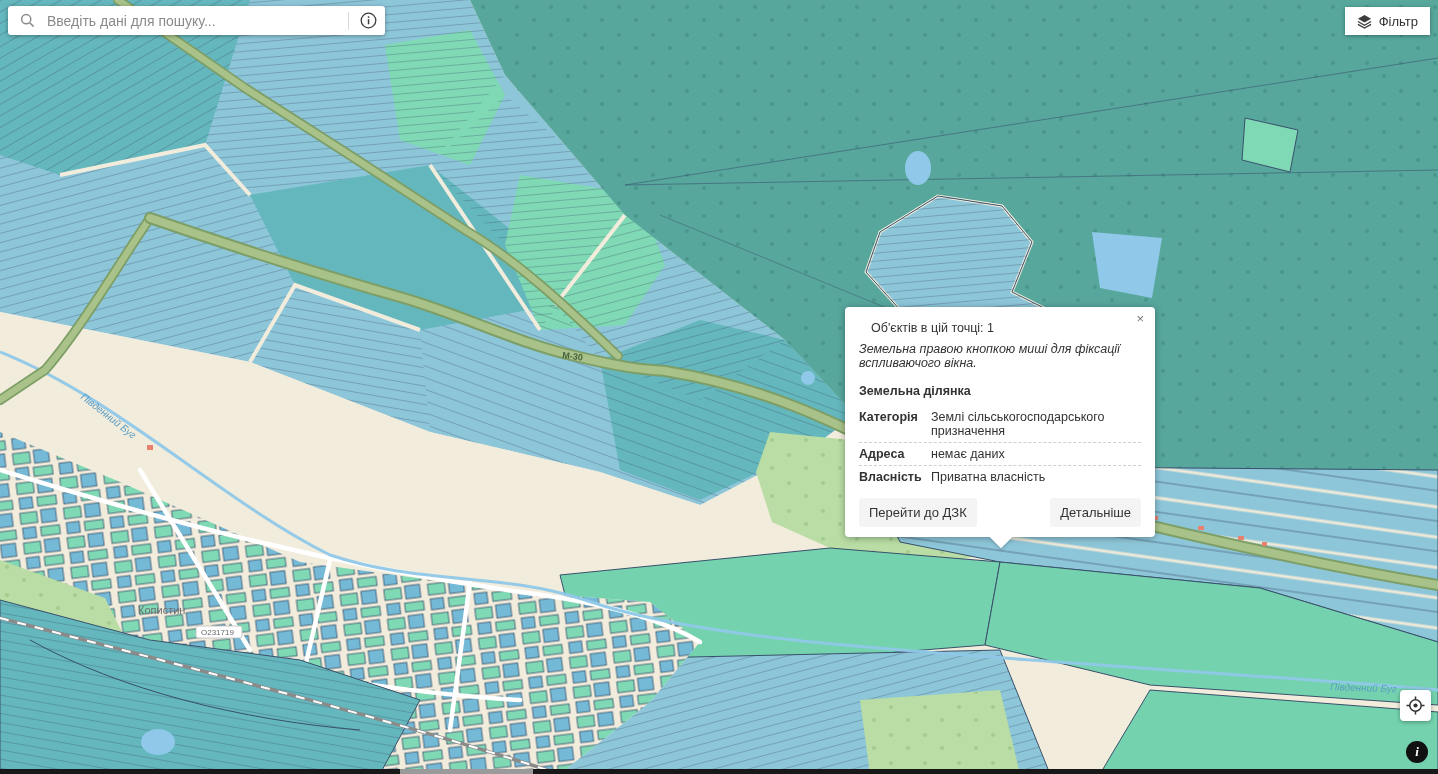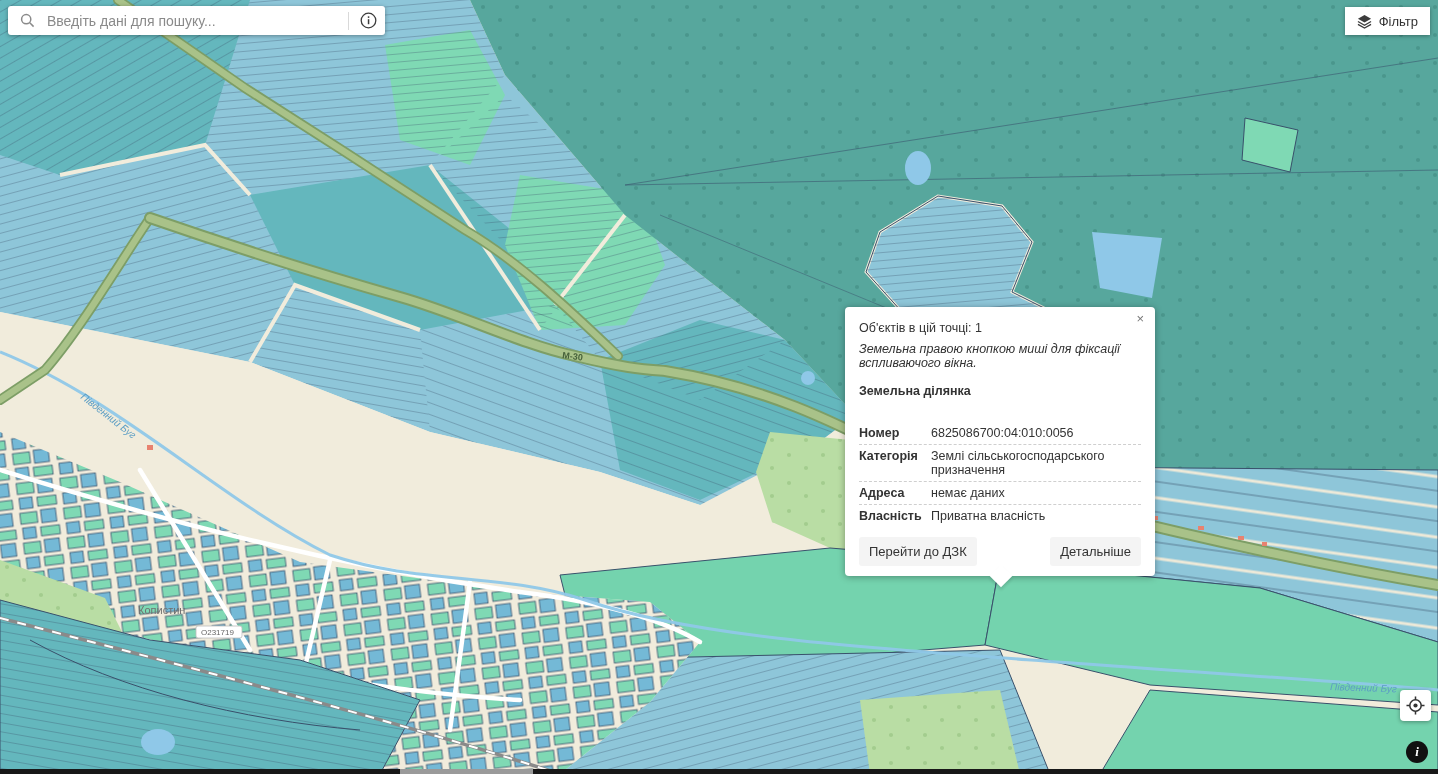--- a/index.html
+++ b/index.html
@@ -49,23 +49,23 @@
     font-family:"Liberation Sans",sans-serif;}
 
   
   .popup{position:absolute;left:845px;top:307px;width:310px;background:#fff;border-radius:4px;
     box-shadow:0 1px 7px rgba(0,0,0,.35);z-index:15;padding:12px 14px 10px 14px;box-sizing:border-box;
     font-size:12.5px;color:#333;}
   .popup:after{content:"";position:absolute;left:148px;bottom:-8px;width:16px;height:16px;
     background:#fff;transform:rotate(45deg);box-shadow:2px 2px 3px rgba(0,0,0,.12);}
   .popup-close{position:absolute;right:7px;top:3px;border:none;background:transparent;color:#777;
     font-size:13px;cursor:pointer;padding:2px 4px;line-height:1;}
-  .popup .objects-line{margin:2px 0 7px 0;}
+  .popup .objects-line{margin:2px 0 7px 12px;}
   .popup .hint-line{font-style:italic;margin-bottom:14px;}
-  .popup .section-title{font-weight:bold;margin-bottom:24px;}
+  .popup .section-title{font-weight:bold;margin-bottom:8px;}
   .prow{display:flex;padding:4px 0;}
   .prow.dashed{border-bottom:1px dashed #cfcfcf;}
   .prow .plabel{font-weight:bold;flex:0 0 72px;}
   .prow .pvalue{flex:1;}
   .popup-buttons{display:flex;justify-content:space-between;margin-top:10px;}
   .popup-buttons button{border:none;background:#f4f4f4;border-radius:3px;padding:7px 10px;
     font-size:13px;color:#333;cursor:pointer;font-family:"Liberation Sans",sans-serif;}
 
   
   .locate-btn{position:absolute;left:1400px;top:690px;width:31px;height:31px;background:#fff;
@@ -271,24 +271,20 @@
   <span>Фільтр</span>
 </button>
 
 <div class="popup">
   <button class="popup-close">×</button>
   <div class="objects-line">Об'єктів в цій точці: 1</div>
   <div class="hint-line">Земельна правою кнопкою миші для фіксації вспливаючого вікна.</div>
   <div class="section-title">Земельна ділянка</div>
 
   <div class="prow dashed">
-    <div class="plabel">Номер</div>
-    <div class="pvalue">6825086700:04:010:0056</div>
-  </div>
-  <div class="prow dashed">
     <div class="plabel">Категорія</div>
     <div class="pvalue">Землі сільськогосподарського призначення</div>
   </div>
   <div class="prow dashed">
     <div class="plabel">Адреса</div>
     <div class="pvalue">немає даних</div>
   </div>
   <div class="prow">
     <div class="plabel">Власність</div>
     <div class="pvalue">Приватна власність</div>

